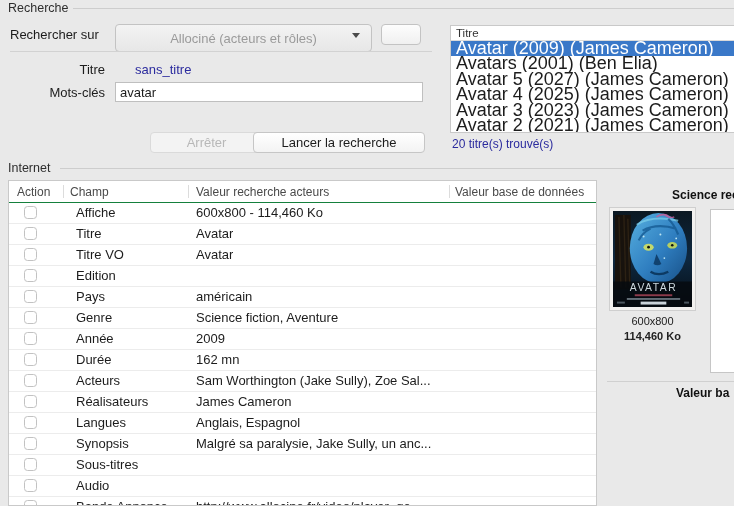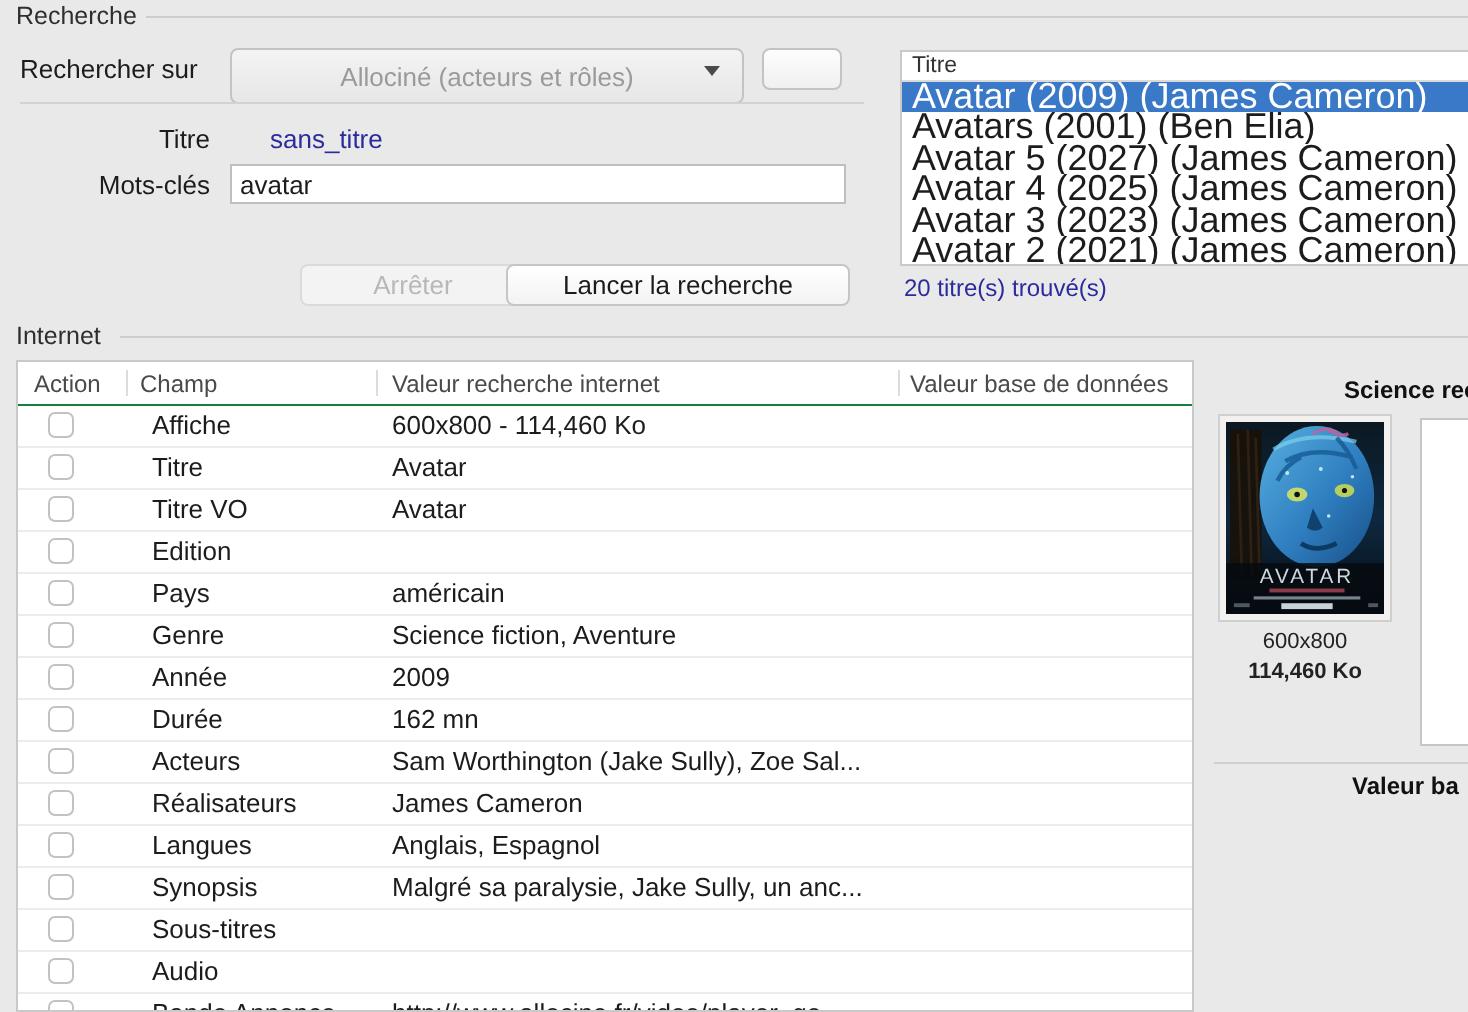--- a/index.html
+++ b/index.html
@@ -128,21 +128,21 @@
 
   <div class="abs group-label" style="left:8px;top:161px;">Internet</div>
   <div class="abs group-line" style="left:60px;top:168px;width:674px;"></div>
 
   <div class="abs itable">
     <div class="thead">
       <span class="hc" style="left:8px;">Action</span>
       <span class="hdiv" style="left:54px;"></span>
       <span class="hc" style="left:61px;">Champ</span>
       <span class="hdiv" style="left:179px;"></span>
-      <span class="hc" style="left:187px;">Valeur recherche internet</span>
+      <span class="hc" style="left:187px;">Valeur recherche acteurs</span>
       <span class="hdiv" style="left:440px;"></span>
       <span class="hc" style="left:446px;">Valeur base de données</span>
     </div>
     <div id="table-body">
         <div class="trow">
           <div class="cb"></div>
           <span class="champ">Affiche</span>
           <span class="valeur">600x800 - 114,460 Ko</span>
         </div>
         <div class="trow">

